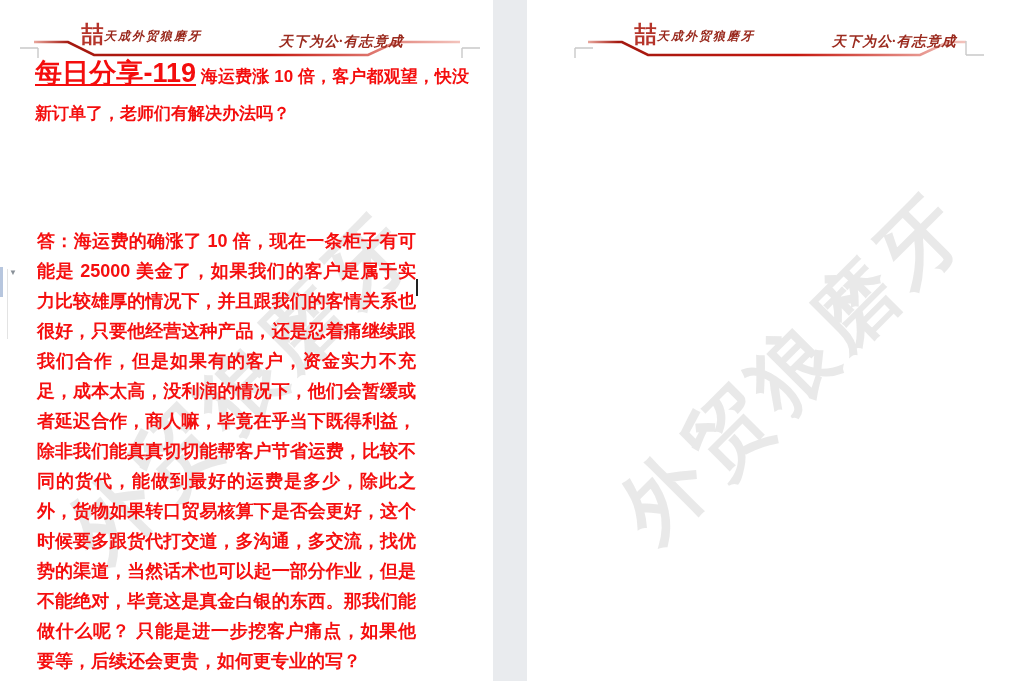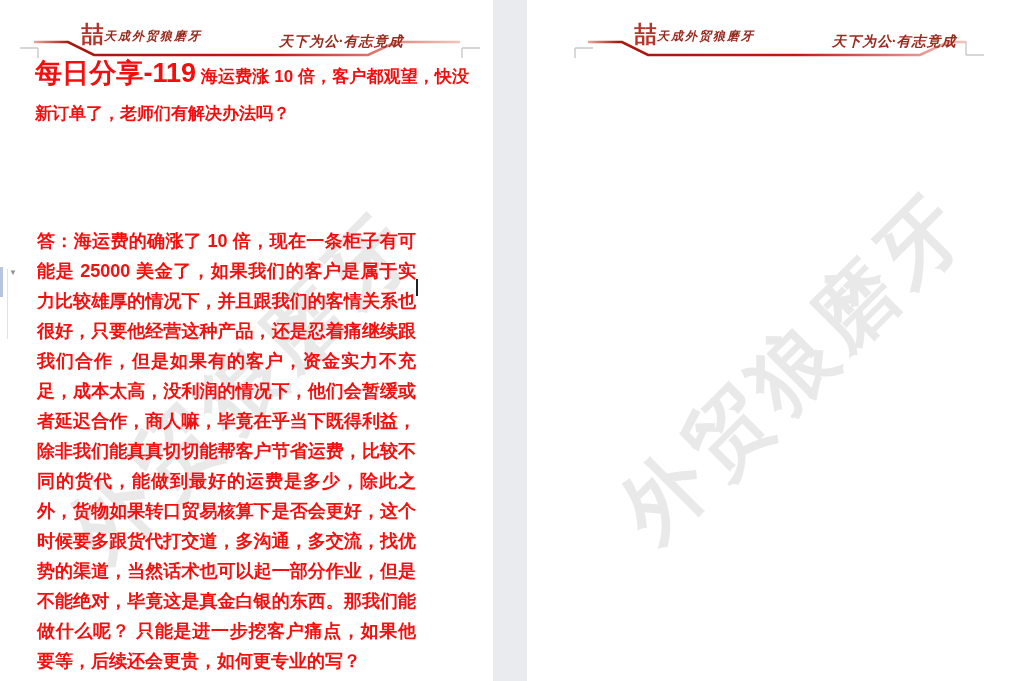--- a/index.html
+++ b/index.html
@@ -29,21 +29,21 @@
     font-family:"Liberation Serif","DejaVu Serif",serif;
   }
   .brand-l{left:104px;} .seal-l{left:81px;} .tag-l{left:279px;}
   .brand-r{left:657px;} .seal-r{left:634px;} .tag-r{left:832px;}
 
   
   .doc-title{
     position:absolute;left:35px;top:55px;width:434px;line-height:37px;
     color:#f40d0d;font-weight:bold;text-align:justify;
   }
-  .doc-title .t-big{font-size:27px;}
+  .doc-title .t-big{font-size:27px;text-decoration:underline;}
   .doc-title .t-rest{font-size:17px;}
   .answer{
     position:absolute;left:37px;top:149px;width:379px;
     font-size:18px;line-height:30px;font-weight:bold;color:#f50f0f;
     text-align:justify;
   }
 
   
   .wm{
     position:absolute;white-space:nowrap;font-weight:bold;font-size:82px;letter-spacing:8px;

